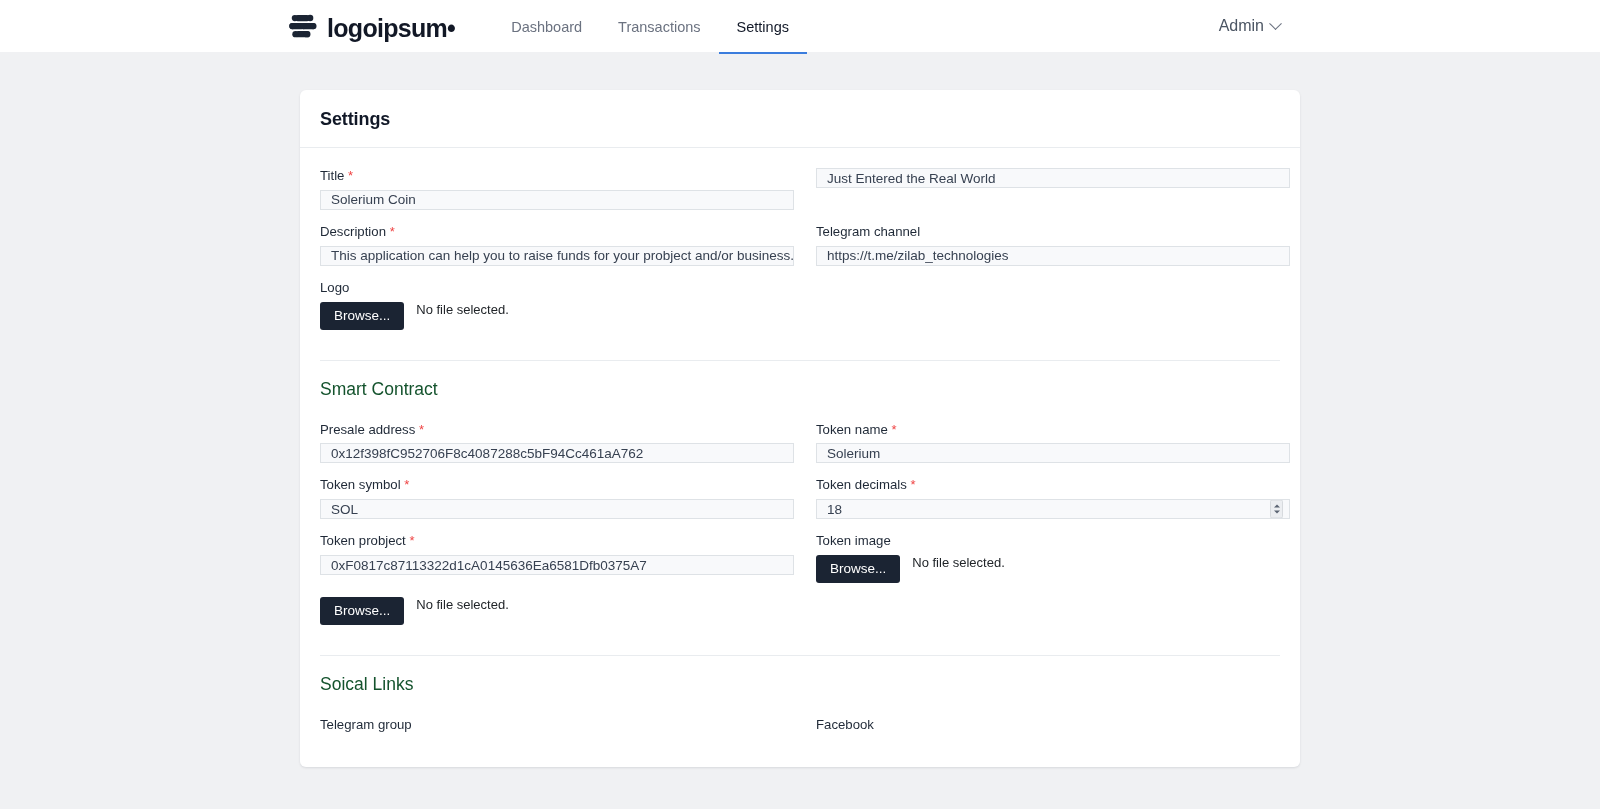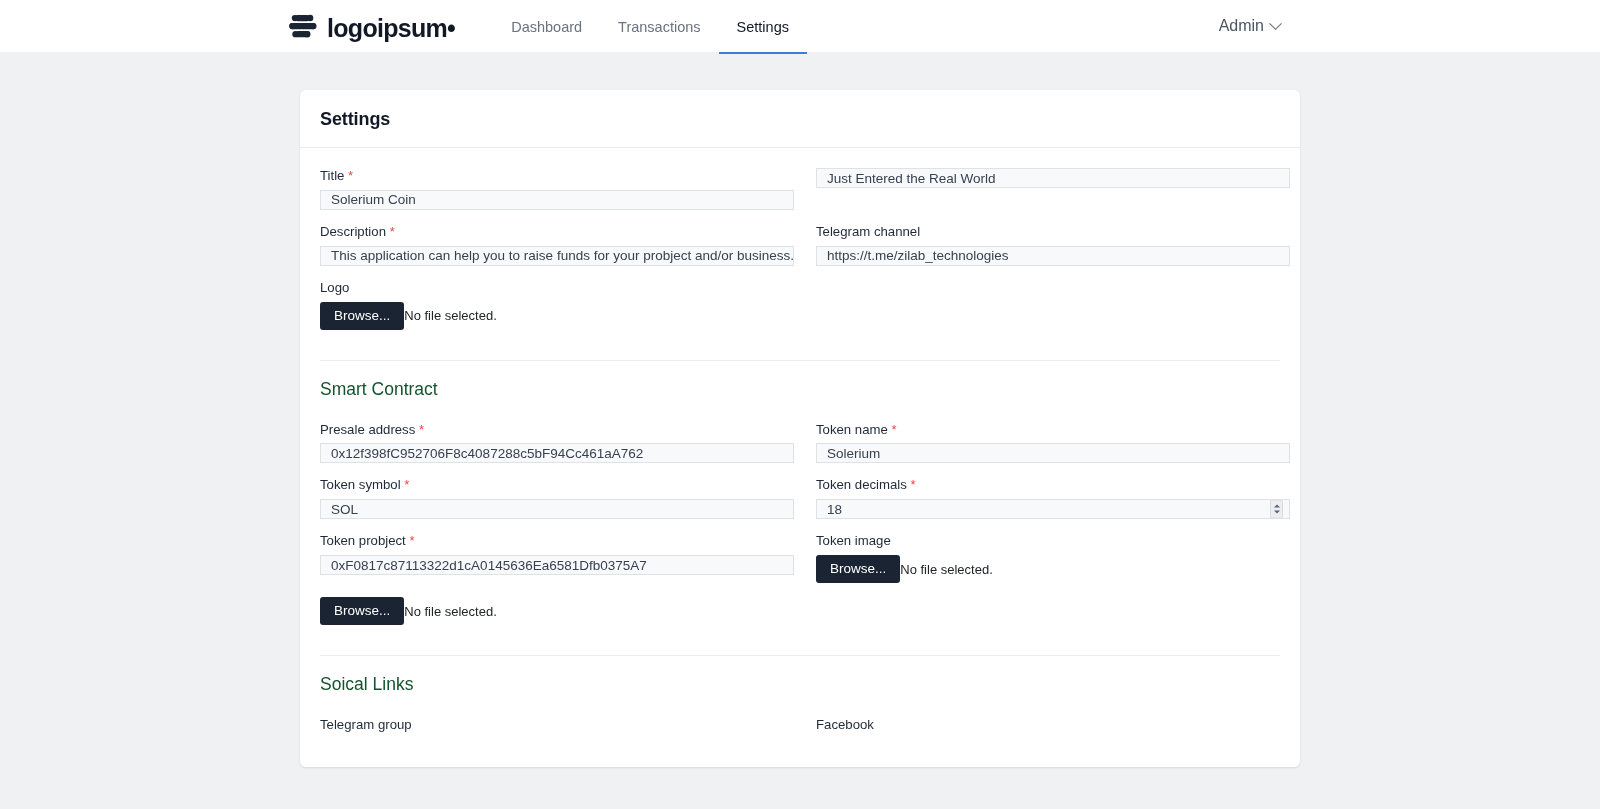--- a/index.html
+++ b/index.html
@@ -149,21 +149,21 @@
   }
   .stepper .arw {
     width: 0; height: 0;
     border-left: 3px solid transparent;
     border-right: 3px solid transparent;
   }
   .stepper .up { border-bottom: 3.5px solid #5b6472; }
   .stepper .dn { border-top: 3.5px solid #5b6472; }
 
   
-  .filerow { display: flex; align-items: center; gap: 0; }
+  .filerow { display: flex; align-items: flex-start; gap: 12px; }
   .browse-btn {
     background: #1b2433;
     color: #ffffff;
     border: none;
     border-radius: 3px;
     font-size: 13.5px;
     font-family: "Liberation Sans", sans-serif;
     padding: 0 14px;
     height: 28px;
     line-height: 28px;

